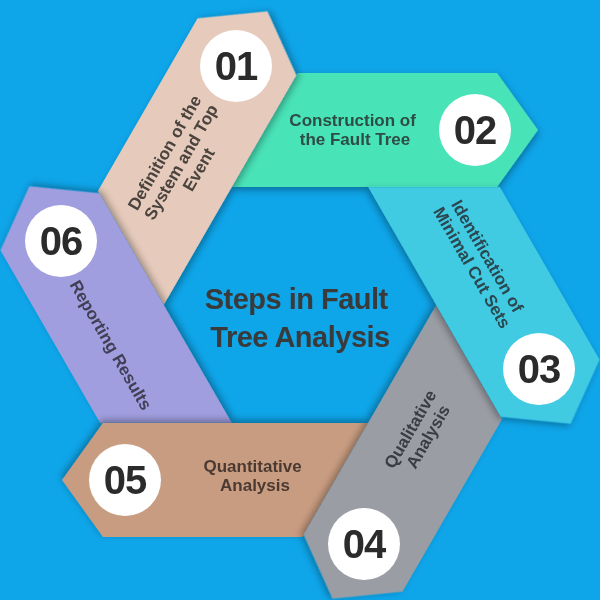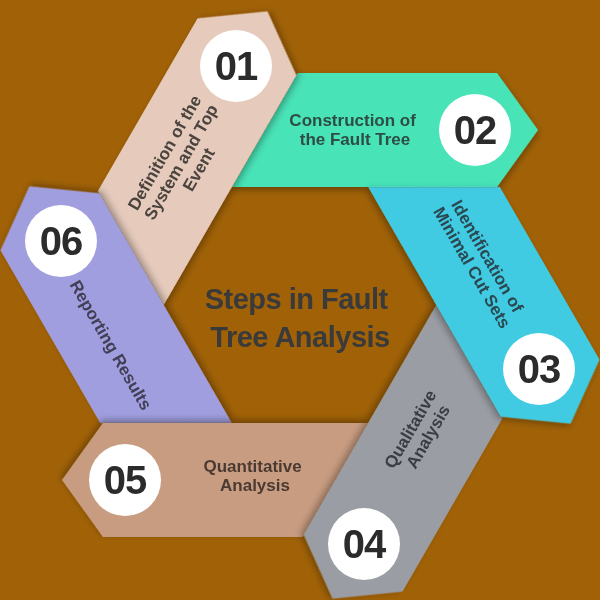--- a/index.html
+++ b/index.html
@@ -1,16 +1,16 @@
 <!DOCTYPE html>
 <html><head>
 <meta charset="utf-8">
 <style>
   html,body{margin:0;padding:0;background:#ffffff;}
-  .stage{position:relative;width:600px;height:600px;background:#a16207;overflow:hidden;
+  .stage{position:relative;width:600px;height:600px;background:#0ea5e9;overflow:hidden;
          font-family:"Liberation Sans", sans-serif;}
   svg{display:block}
   .step-label{font-family:"Liberation Sans", sans-serif;font-size:17px;font-weight:bold;}
   .step-number{font-family:"Liberation Sans", sans-serif;font-size:40px;font-weight:bold;letter-spacing:-1px;}
   .diagram-title{font-family:"Liberation Sans", sans-serif;font-size:29px;font-weight:bold;letter-spacing:-0.5px;}
 </style>
 </head>
 <body>
 
 <div class="stage">

